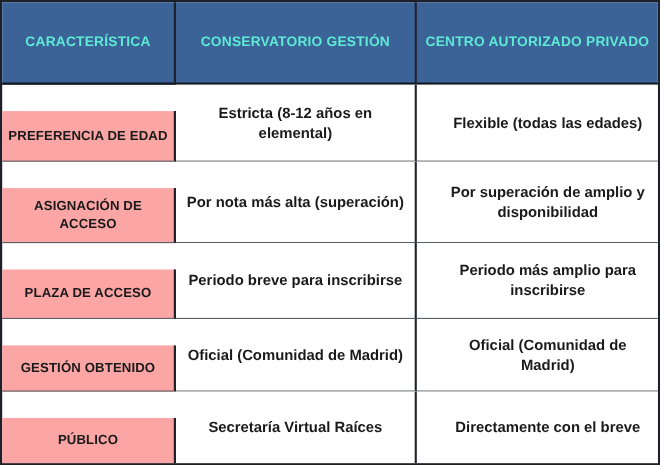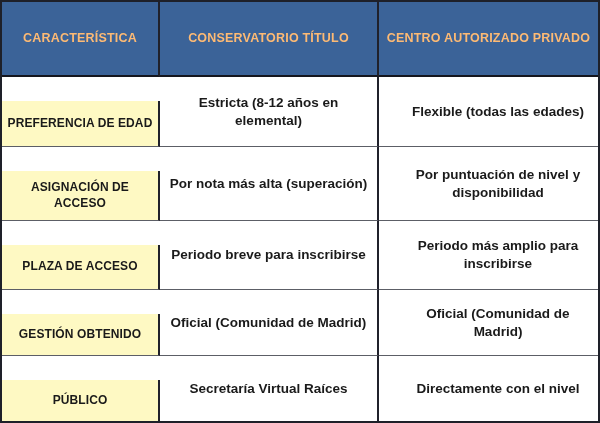--- a/index.html
+++ b/index.html
@@ -31,69 +31,69 @@
     font-size: 13.5px;
     line-height: 1.3;
     padding: 0 6px;
     border-right: 2px solid #20212b;
     border-bottom: 1.5px solid #5c5e66;
     overflow: hidden;
   }
   .c3 { border-right: none; padding-left: 25px; }
   .head {
     background: #3b6398;
-    color: #fdba74;
+    color: #5eead4;
     font-size: 12.5px;
     letter-spacing: 0.2px;
     padding: 0 4px;
     border-bottom: 2px solid #15161e;
   }
   .feat {
-    background: #fef9c3;
+    background: #fca5a5;
     font-size: 12px;
     letter-spacing: 0.1px;
     padding: 0 4px;
     margin-top: 24px;
   }
   .last .cell { border-bottom: none; }
 </style>
 </head>
 <body>
 
 <div class="table">
 
   <div class="row">
     <div class="cell head c1">CARACTERÍSTICA</div>
-    <div class="cell head c2">CONSERVATORIO TÍTULO</div>
+    <div class="cell head c2">CONSERVATORIO GESTIÓN</div>
     <div class="cell head c3">CENTRO AUTORIZADO PRIVADO</div>
   </div>
 
   <div class="row">
     <div class="cell feat c1">PREFERENCIA DE EDAD</div>
     <div class="cell c2">Estricta (8-12 años en elemental)</div>
     <div class="cell c3">Flexible (todas las edades)</div>
   </div>
 
   <div class="row">
     <div class="cell feat c1">ASIGNACIÓN DE ACCESO</div>
     <div class="cell c2">Por nota más alta (superación)</div>
-    <div class="cell c3">Por puntuación de nivel y disponibilidad</div>
+    <div class="cell c3">Por superación de amplio y disponibilidad</div>
   </div>
 
   <div class="row">
     <div class="cell feat c1">PLAZA DE ACCESO</div>
     <div class="cell c2">Periodo breve para inscribirse</div>
     <div class="cell c3">Periodo más amplio para inscribirse</div>
   </div>
 
   <div class="row">
     <div class="cell feat c1">GESTIÓN OBTENIDO</div>
     <div class="cell c2">Oficial (Comunidad de Madrid)</div>
     <div class="cell c3">Oficial (Comunidad de Madrid)</div>
   </div>
 
   <div class="row last">
     <div class="cell feat c1">PÚBLICO</div>
     <div class="cell c2">Secretaría Virtual Raíces</div>
-    <div class="cell c3">Directamente con el nivel</div>
+    <div class="cell c3">Directamente con el breve</div>
   </div>
 
 </div>
 
 </body></html>

